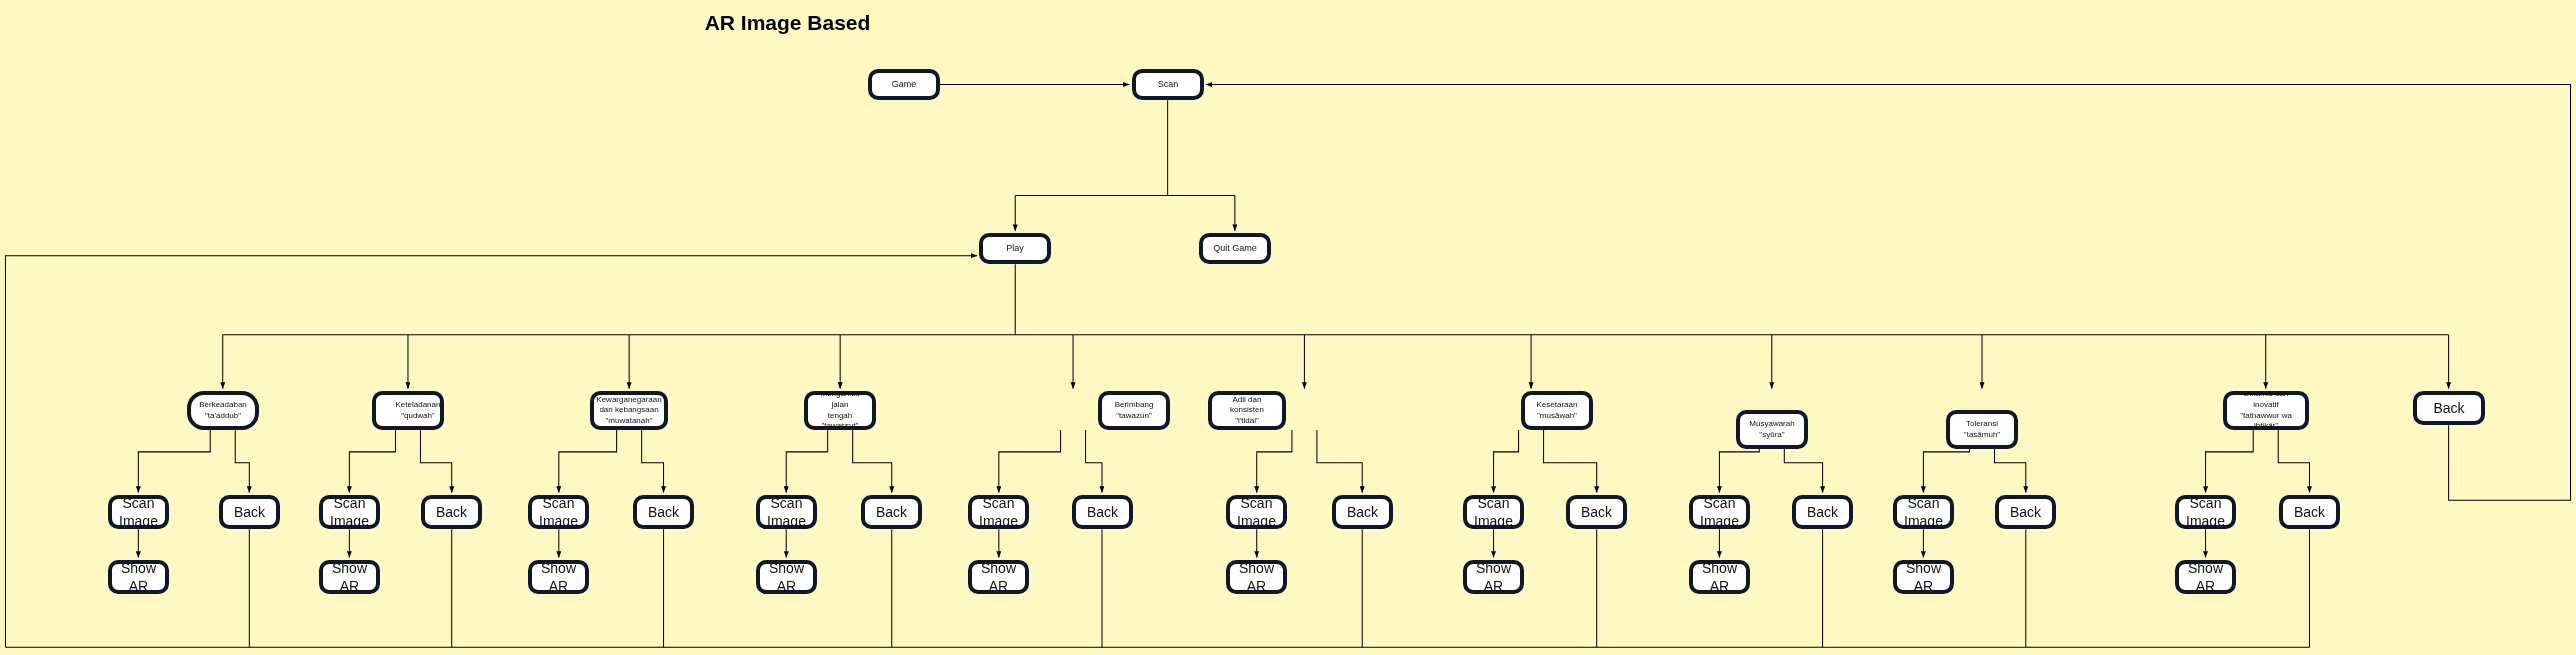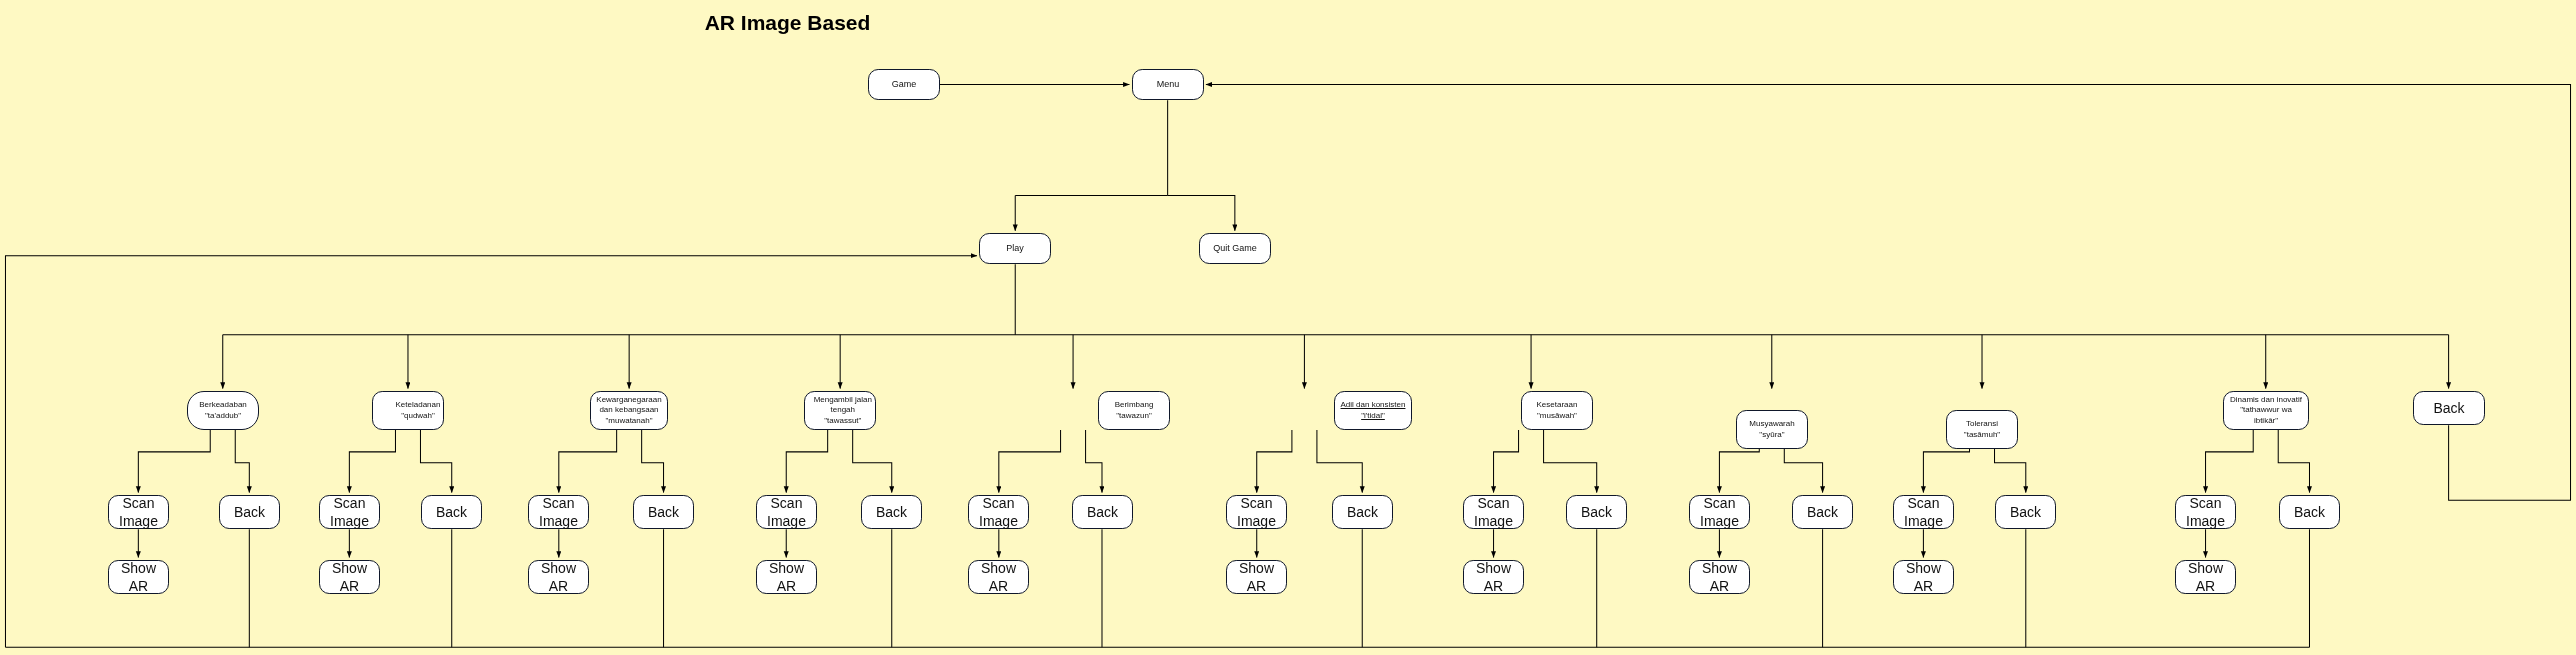--- a/index.html
+++ b/index.html
@@ -2,21 +2,21 @@
 <html style="font-size:12.5px"><head>
 <meta charset="utf-8">
 <style>
   html,body{margin:0;padding:0;background:#ffffff;}
   body{font-family:"Liberation Sans","DejaVu Sans",sans-serif;}
   #stage{position:relative;width:2576px;height:656px;background:#fef9c3;overflow:hidden;}
   #title{position:absolute;left:682px;top:11px;width:211px;text-align:center;
          font-size:21px;font-weight:bold;color:#000000;letter-spacing:0px;}
   svg#wires{position:absolute;left:0;top:0;width:2576px;height:656px;}
   .node{position:absolute;box-sizing:border-box;background:#ffffff;
-        border:1px solid #0f172a;border-radius:10.2px;
+        border:4px solid #0f172a;border-radius:10.2px;
         display:flex;align-items:center;justify-content:center;text-align:center;
         color:#111111;line-height:1.32;}
   .node span{display:block;padding:0 3.1px;}
   .n-top{font-size:9px;}
   .n-cat{font-size:8px;}
   .n-leaf{font-size:14px;}
 </style>
 </head>
 <body>
 
@@ -93,21 +93,21 @@
         <path d="M7,828 L2955,828"></path>
         <path d="M7,828 L7,327 L1250,327" marker-end="url(#ah)"></path>
       </g>
   </svg>
 
   <div id="nodes-layer">
       <div class="node n-top" style="left: 868px; top: 69px; width: 72px; height: 31px;">
         <span>Game</span>
       </div>
       <div class="node n-top" style="left: 1132px; top: 69px; width: 72px; height: 31px;">
-        <span>Menu</span>
+        <span>Scan</span>
       </div>
       <div class="node n-top" style="left: 979px; top: 233px; width: 72px; height: 31px;">
         <span>Play</span>
       </div>
       <div class="node n-top" style="left: 1199px; top: 233px; width: 72px; height: 31px;">
         <span>Quit Game</span>
       </div>
       <div class="node n-cat" style="left: 187px; top: 391px; width: 72px; height: 39px; border-radius: 17px;">
         <span>Berkeadaban<br>"ta'addub"</span>
       </div>
@@ -116,21 +116,21 @@
       </div>
       <div class="node n-cat" style="left: 590px; top: 391px; width: 78px; height: 39px;">
         <span>Kewarganegaraan<br>dan kebangsaan<br>"muwatanah"</span>
       </div>
       <div class="node n-cat" style="left: 804px; top: 391px; width: 72px; height: 39px; justify-content: flex-end;">
         <span>Mengambil jalan<br>tengah<br>"tawassut"</span>
       </div>
       <div class="node n-cat" style="left: 1065px; top: 391px; width: 72px; height: 39px; margin-left: 33px;">
         <span>Berimbang<br>"tawazun"</span>
       </div>
-      <div class="node n-cat" style="left: 1334px; top: 391px; width: 78px; height: 39px; text-decoration: underline;">
+      <div class="node n-cat" style="left: 1208px; top: 391px; width: 78px; height: 39px;">
         <span>Adil dan konsisten<br>"i'tidal"</span>
       </div>
       <div class="node n-cat" style="left: 1495px; top: 391px; width: 72px; height: 39px; margin-left: 26px;">
         <span>Kesetaraan<br>"musāwah"</span>
       </div>
       <div class="node n-cat" style="left: 1736px; top: 410px; width: 72px; height: 39px;">
         <span>Musyawarah<br>"syūra"</span>
       </div>
       <div class="node n-cat" style="left: 1946px; top: 410px; width: 72px; height: 39px;">
         <span>Toleransi<br>"tasāmuh"</span>

